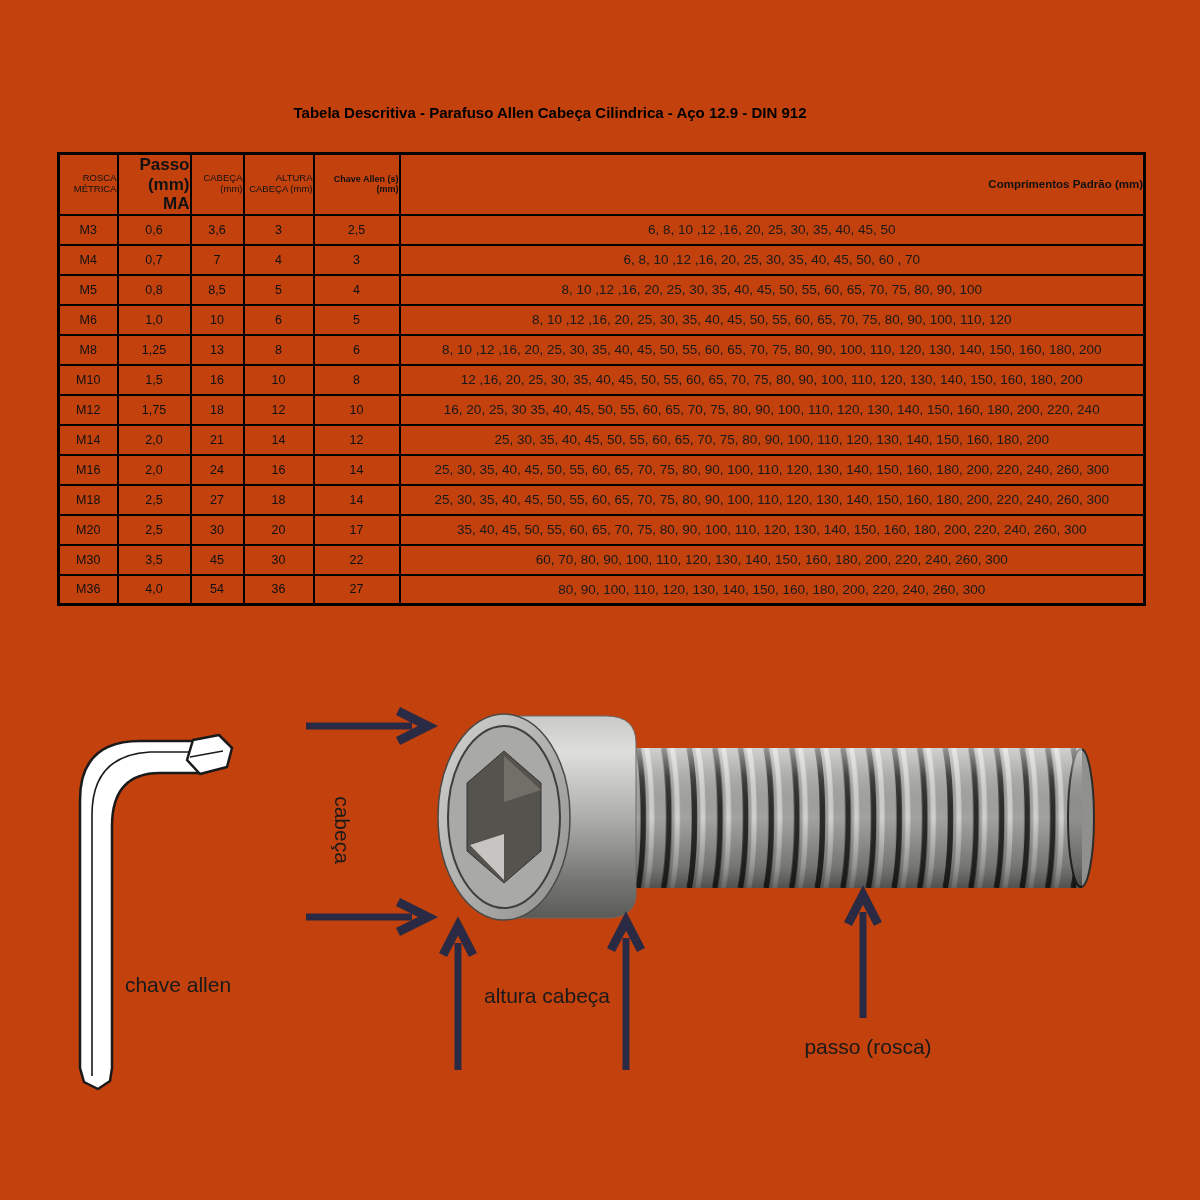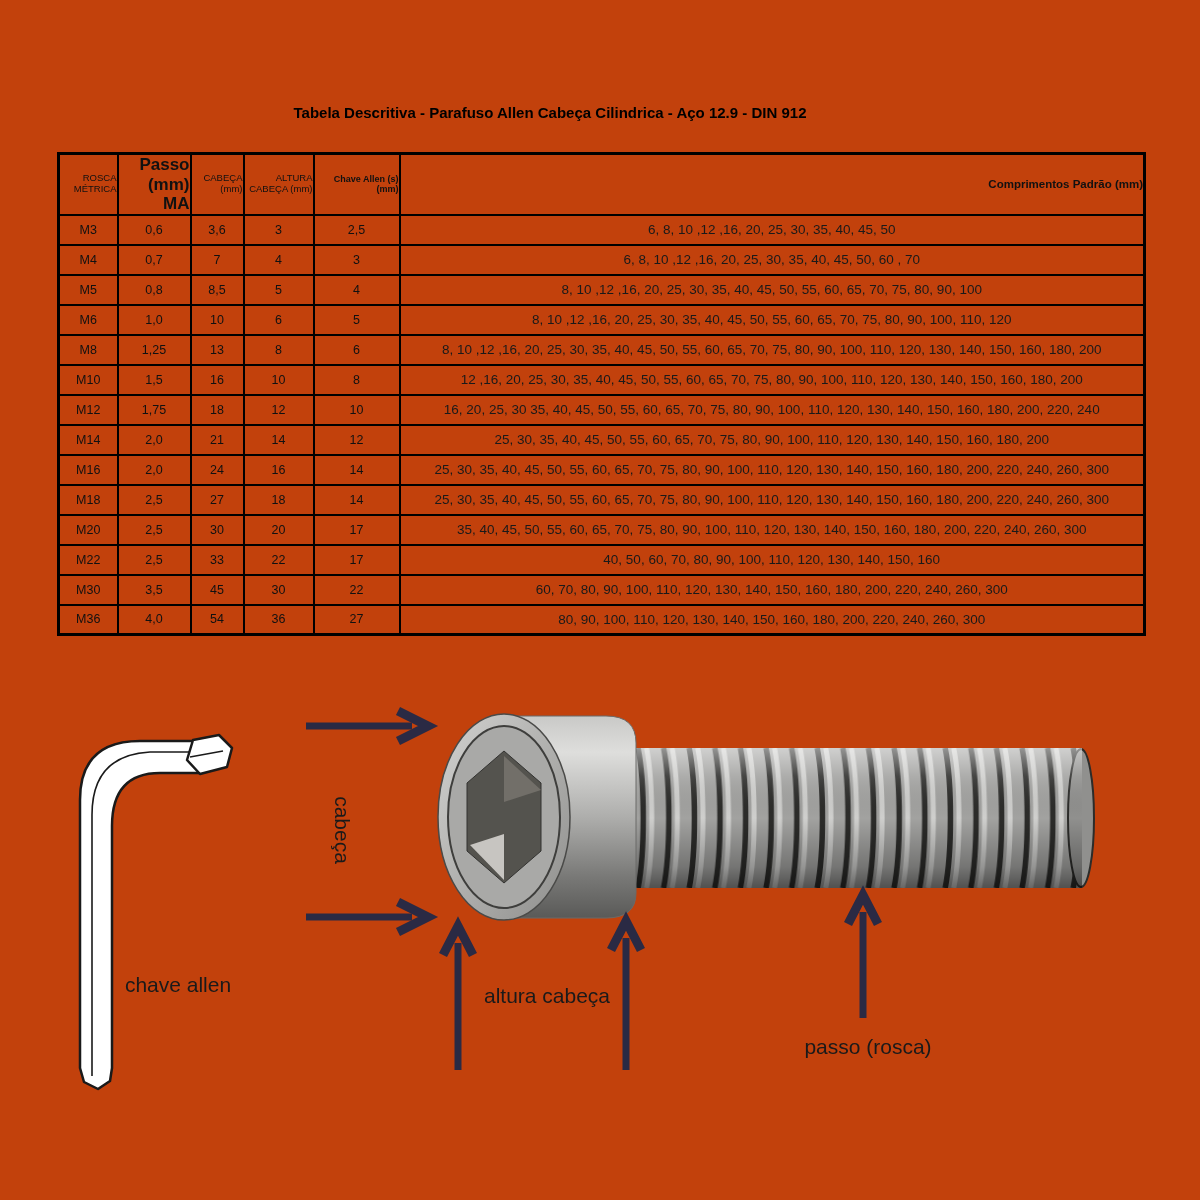--- a/index.html
+++ b/index.html
@@ -132,28 +132,20 @@
     </tr>
         <tr>
       <td class="c-num">M20</td>
       <td class="c-num">2,5</td>
       <td class="c-num">30</td>
       <td class="c-num">20</td>
       <td class="c-num">17</td>
       <td class="c-len">35, 40, 45, 50, 55, 60, 65, 70, 75, 80, 90, 100, 110, 120, 130, 140, 150, 160, 180, 200, 220, 240, 260, 300</td>
     </tr>
         <tr>
-      <td class="c-num">M22</td>
-      <td class="c-num">2,5</td>
-      <td class="c-num">33</td>
-      <td class="c-num">22</td>
-      <td class="c-num">17</td>
-      <td class="c-len">40, 50, 60, 70, 80, 90, 100, 110, 120, 130, 140, 150, 160</td>
-    </tr>
-        <tr>
       <td class="c-num">M30</td>
       <td class="c-num">3,5</td>
       <td class="c-num">45</td>
       <td class="c-num">30</td>
       <td class="c-num">22</td>
       <td class="c-len">60, 70, 80, 90, 100, 110, 120, 130, 140, 150, 160, 180, 200, 220, 240, 260, 300</td>
     </tr>
         <tr>
       <td class="c-num">M36</td>
       <td class="c-num">4,0</td>

